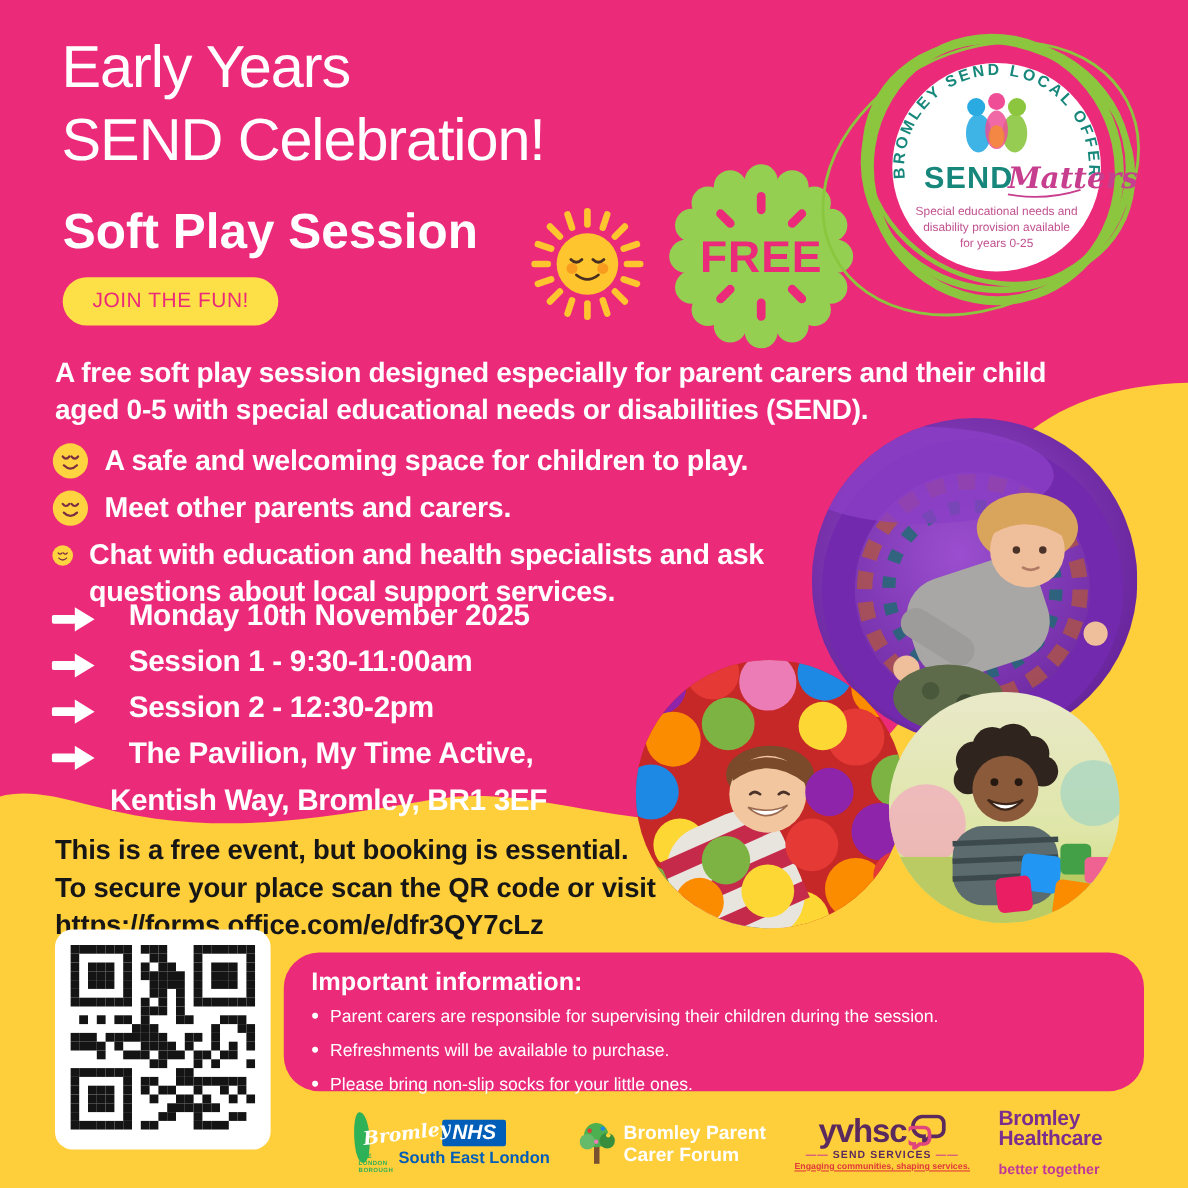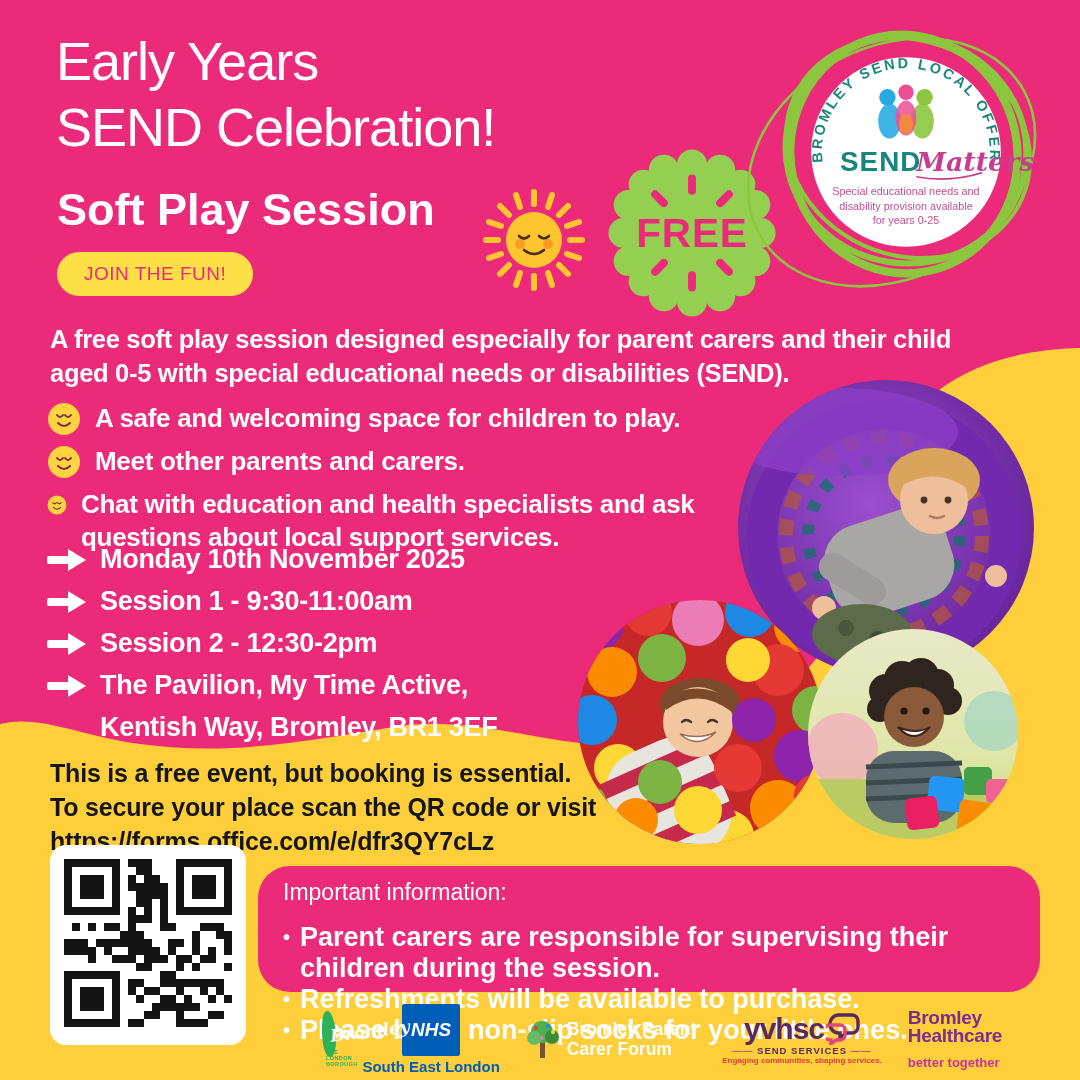--- a/index.html
+++ b/index.html
@@ -13,60 +13,60 @@
   #subtitle{left:57px;top:184px;color:#fff;font-size:45px;font-weight:800;z-index:3;}
   #join-pill{left:57px;top:252px;background:#fde047;color:#EB2A7A;font-size:19px;
     font-weight:400;padding:11px 27px;border-radius:26px;letter-spacing:.5px;z-index:3;}
   
   #intro{left:50px;top:322px;width:960px;color:#fff;font-size:25.5px;font-weight:800;
     line-height:34px;letter-spacing:-.3px;z-index:3;}
   #highlights{left:47px;top:402px;width:680px;display:flex;flex-direction:column;gap:9px;z-index:3;}
   .hl-row{display:flex;gap:14px;align-items:flex-start;}
   .hl-text{color:#fff;font-size:26px;font-weight:800;line-height:33px;letter-spacing:-.3px;}
   #schedule{left:47px;top:544px;width:520px;display:flex;flex-direction:column;gap:11px;z-index:3;}
-  .sc-row{display:flex;gap:13px;align-items:center;}
+  .sc-row{display:flex;gap:30px;align-items:flex-end;}
   .sc-text{color:#fff;font-size:27px;font-weight:800;letter-spacing:-.3px;}
   .sc-cont{margin-left:53px;}
   
   #booking{left:50px;top:756px;color:#161616;font-size:25px;font-weight:700;
     line-height:34px;z-index:3;letter-spacing:-.2px;}
   #booking .url{cursor:pointer;}
   
   #qr-box{left:50px;top:845px;width:168px;height:172px;background:#fff;border-radius:16px;
     padding:14px;z-index:3;}
   
   #info-box{left:258px;top:866px;width:732px;height:100px;background:#EB2A7A;
     border-radius:32px;padding:13px 25px;z-index:3;color:#fff;}
-  #info-heading{font-size:23px;font-weight:400;margin-bottom:16px;}
-  .info-item{font-size:27px;font-weight:700;line-height:31px;display:flex;gap:10px;}
+  #info-heading{font-size:23px;font-weight:700;margin-bottom:3px;}
+  .info-item{font-size:16px;font-weight:400;line-height:31px;display:flex;gap:10px;}
   .info-item::before{content:"•";font-size:20px;line-height:31px;}
   
   #footer{left:322px;top:1004px;width:680px;height:70px;display:flex;align-items:center;
     gap:26px;z-index:3;}
   #bromley-logo{position:relative;width:76px;height:56px;}
   #bromley-splash{position:absolute;inset:0 0 10px 0;background:#2EB157;
     border-radius:48% 52% 55% 45%/62% 50% 58% 40%;transform:rotate(-5deg);}
   #bromley-script{position:absolute;left:8px;top:10px;color:#fff;
     font-family:"DejaVu Serif",serif;font-style:italic;font-weight:700;font-size:17px;
     transform:rotate(-7deg);}
   #bromley-sub{position:absolute;left:4px;bottom:0;font-size:5.5px;color:#2EB157;
     font-weight:700;letter-spacing:.4px;}
   #nhs-logo{display:flex;flex-direction:column;align-items:center;gap:2px;}
   #nhs-box{background:#005EB8;color:#fff;font-style:italic;font-weight:800;font-size:19px;
-    padding:15px 9px;border-radius:2px;}
+    padding:1px 9px;border-radius:2px;}
   #nhs-sub{color:#005EB8;font-weight:700;font-size:15px;white-space:nowrap;}
   #bpcf-logo{display:flex;align-items:center;gap:7px;}
   .bpcf-text{color:#ffffff;font-weight:800;font-size:17.5px;line-height:20px;white-space:nowrap;}
   #yvhsc-logo{display:flex;flex-direction:column;align-items:center;}
   #yvhsc-row{display:flex;align-items:center;gap:2px;}
   #yvhsc-name{color:#5A2A5E;font-weight:800;font-size:30px;letter-spacing:-1px;line-height:28px;}
   #yvhsc-sub{color:#5A2A5E;font-weight:800;font-size:9.5px;letter-spacing:1px;white-space:nowrap;}
   #yvhsc-sub::before,#yvhsc-sub::after{content:"—— ";color:#C73E8E;}
   #yvhsc-sub::after{content:" ——";}
-  #yvhsc-tagline{color:#E03A3A;font-size:8px;font-weight:600;white-space:nowrap;}
+  #yvhsc-tagline{color:#E03A3A;font-size:8px;font-weight:600;white-space:nowrap;text-decoration:underline;}
   #bh-logo{display:flex;flex-direction:column;}
   .bh-name{color:#7A2E8E;font-weight:800;font-size:19px;line-height:18px;letter-spacing:-.3px;}
   #bh-sub{color:#C0399A;font-weight:800;font-size:13px;margin-top:10px;}
   
   .photo{border-radius:50%;overflow:hidden;z-index:2;}
   #photo-tunnel{left:738px;top:380px;width:296px;height:296px;}
   #photo-ballpit{left:578px;top:600px;width:244px;height:244px;}
   #photo-blocks{left:808px;top:629px;width:210px;height:210px;}
   
   #bg-svg{left:0;top:0;z-index:0;}

